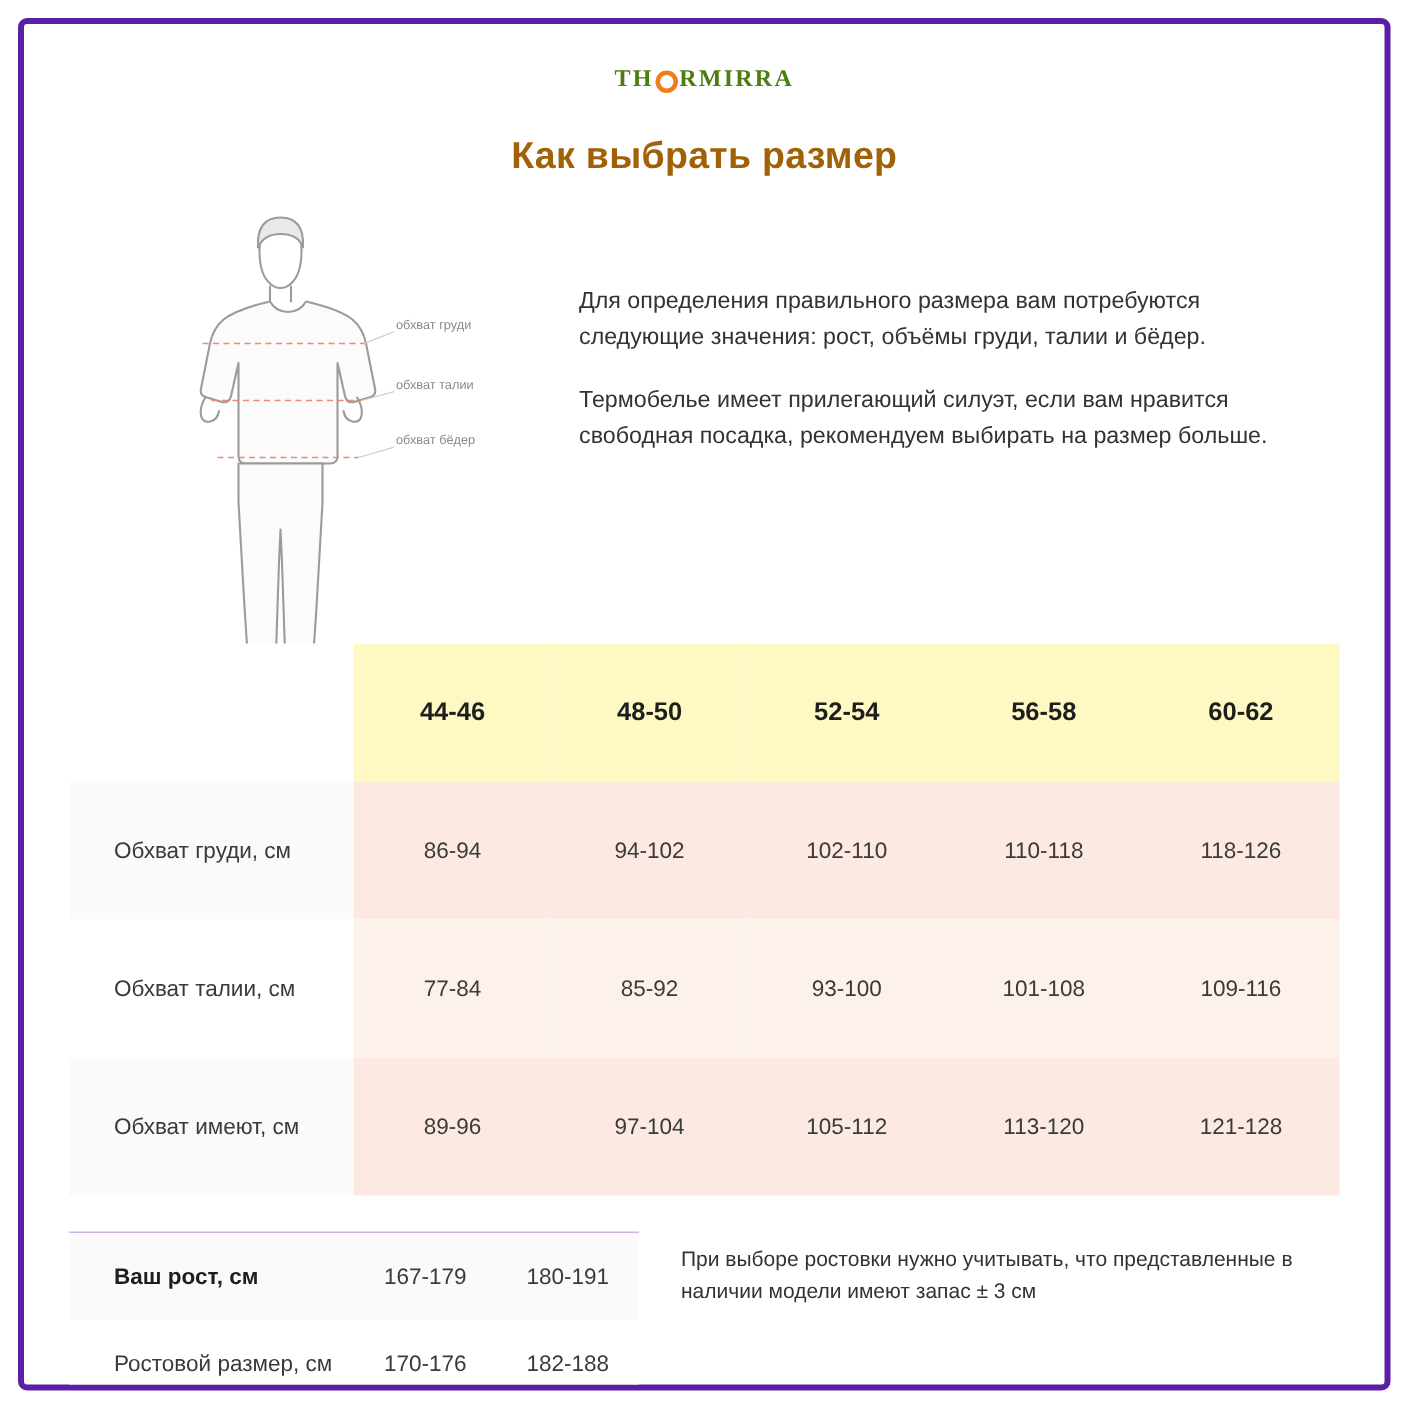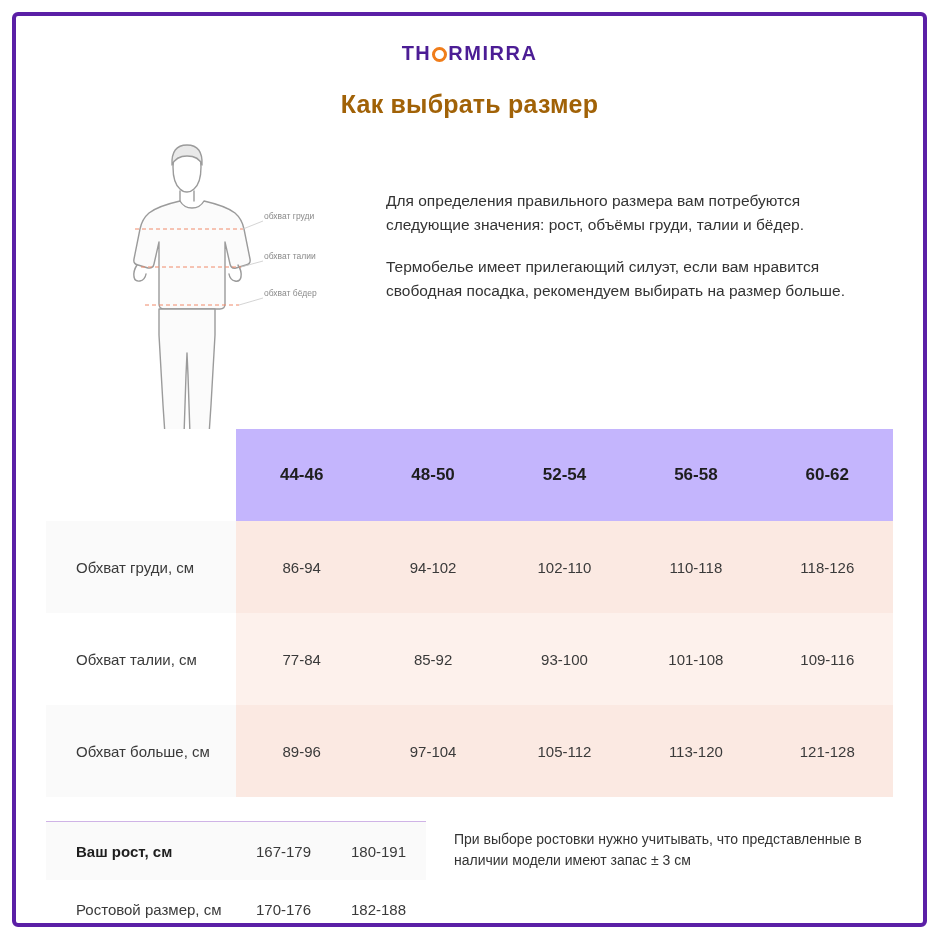--- a/index.html
+++ b/index.html
@@ -41,25 +41,25 @@
   }
 
   
   .logo-wrap {
     display: flex;
     justify-content: center;
     align-items: center;
     height: 38px;
   }
   .logo {
-    font-family: Liberation Sans, sans-serif;
+    font-family: Liberation Serif, serif;
     font-weight: bold;
-    font-size: 20px;
+    font-size: 16px;
     letter-spacing: 1.5px;
-    color: #4c1d95;
+    color: #4d7c0f;
     display: inline-flex;
     align-items: center;
     line-height: 1;
   }
   .logo .o-glyph {
     display: inline-block;
     width: 15px;
     height: 15px;
     border-radius: 50%;
     border: 3px solid #f07d1a;
@@ -128,21 +128,21 @@
     vertical-align: middle;
     text-align: center;
     font-size: 17px;
     font-weight: bold;
     color: #1e1e1e;
   }
   .size-table .hdr-row td.hdr-blank {
     background: #ffffff;
   }
   .size-table .hdr-row td.sz {
-    background: #c4b5fd;
+    background: #fef9c3;
   }
   .size-table .data-row td {
     height: 92px;
     vertical-align: middle;
     font-size: 15px;
     color: #3a3a3a;
   }
   .size-table .data-row td.row-label {
     padding-left: 30px;
     text-align: left;
@@ -296,21 +296,21 @@
           </tr>
           <tr class="data-row band-b">
             <td class="row-label">Обхват талии, см</td>
             <td class="val">77-84</td>
             <td class="val">85-92</td>
             <td class="val">93-100</td>
             <td class="val">101-108</td>
             <td class="val">109-116</td>
           </tr>
           <tr class="data-row band-a">
-            <td class="row-label">Обхват больше, см</td>
+            <td class="row-label">Обхват имеют, см</td>
             <td class="val">89-96</td>
             <td class="val">97-104</td>
             <td class="val">105-112</td>
             <td class="val">113-120</td>
             <td class="val">121-128</td>
           </tr>
         </tbody>
           </table>
       </div>
 

